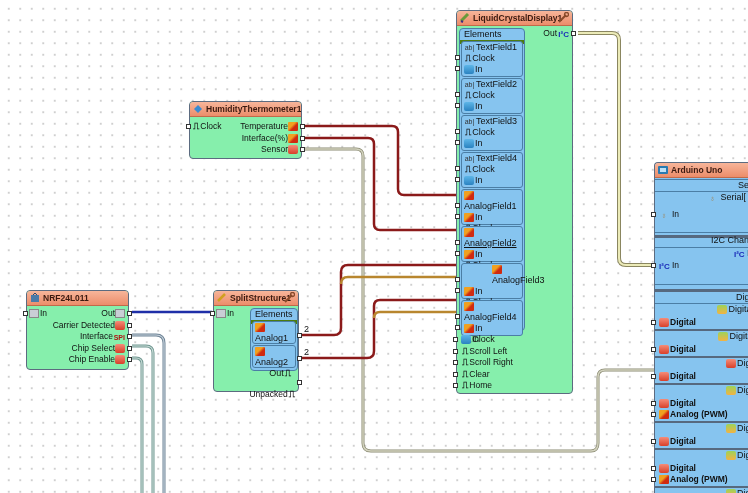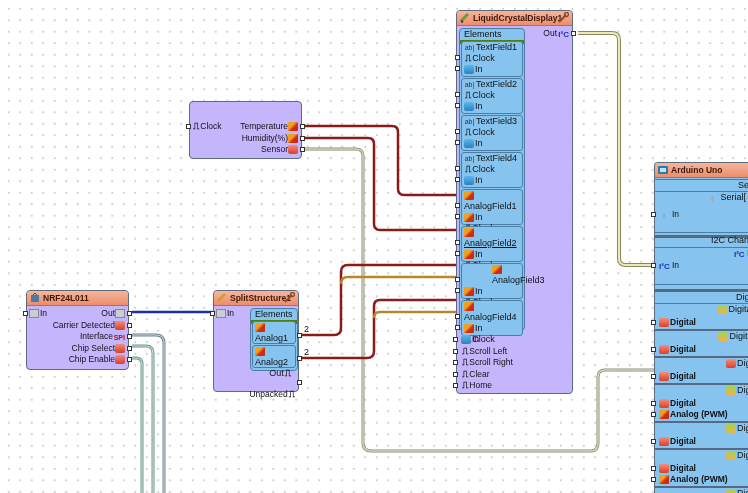--- a/index.html
+++ b/index.html
@@ -10,21 +10,21 @@
     background-image: radial-gradient(circle, #cfcfcf 1px, transparent 1.3px);
     background-size: 11.5px 11.5px;
     background-position: 3px 3px;
     font-family: "Liberation Sans", sans-serif;
     font-size: 9px;
     color: #111;
   }
   svg.wires { position: absolute; left: 0; top: 0; width: 748px; height: 493px; pointer-events: none; z-index: 1; }
   .comp {
     position: absolute;
-    background: #c4b5fd;
+    background: #86efac;
     border: 1px solid #5c6b80;
     border-radius: 4px;
     z-index: 2;
   }
   .comp .hdr {
     height: 15px;
     background: linear-gradient(#f7b59a, #ec8d6a);
     border-bottom: 1px solid #c06a4a;
     border-radius: 3px 3px 0 0;
     font-weight: bold;
@@ -190,29 +190,35 @@
       <div class="pin left" style="top: 346px; left: 4px;"><span class="clk">⎍</span><span>Scroll Right</span></div>
       <div class="sqo" style="left: -4px; top: 349px;"></div>
       <div class="pin left" style="top: 357.5px; left: 4px;"><span class="clk">⎍</span><span>Clear</span></div>
       <div class="sqo" style="left: -4px; top: 360.5px;"></div>
       <div class="pin left" style="top: 369px; left: 4px;"><span class="clk">⎍</span><span>Home</span></div>
       <div class="sqo" style="left: -4px; top: 372px;"></div>
     </div>
 </div>
 
 <div class="comp" style="left:189px; top:101px; width:113px; height:58px;">
+  <div class="hdr">
+    <svg class="hicon" viewBox="0 0 10 10">
+        <path d="M5 1 L9 5 L5 9 L1 5 Z" fill="#3a8ad0"></path>
+      </svg>
+    <span>HumidityThermometer1</span>
+  </div>
   <div class="pin left" style="top:19px;">
     <span class="clk">⎍</span><span>Clock</span>
   </div>
   <div class="sqo" style="left:-4px; top:22px;"></div>
   <div class="pin right" style="top:19px;">
     <span>Temperature</span><span class="ico analog"></span>
   </div>
   <div class="pin right" style="top:31px;">
-    <span>Humidity(%)</span><span class="ico analog"></span>
+    <span>Interface(%)</span><span class="ico analog"></span>
   </div>
   <div class="pin right" style="top:42px;">
     <span>Sensor</span><span class="ico digital"></span>
   </div>
   <div class="sqo" style="right:-4px; top:22px;"></div>
   <div class="sqo" style="right:-4px; top:34px;"></div>
   <div class="sqo" style="right:-4px; top:45px;"></div>
 </div>
 
 <div class="comp" style="left:26px; top:290px; width:103px; height:80px;">

